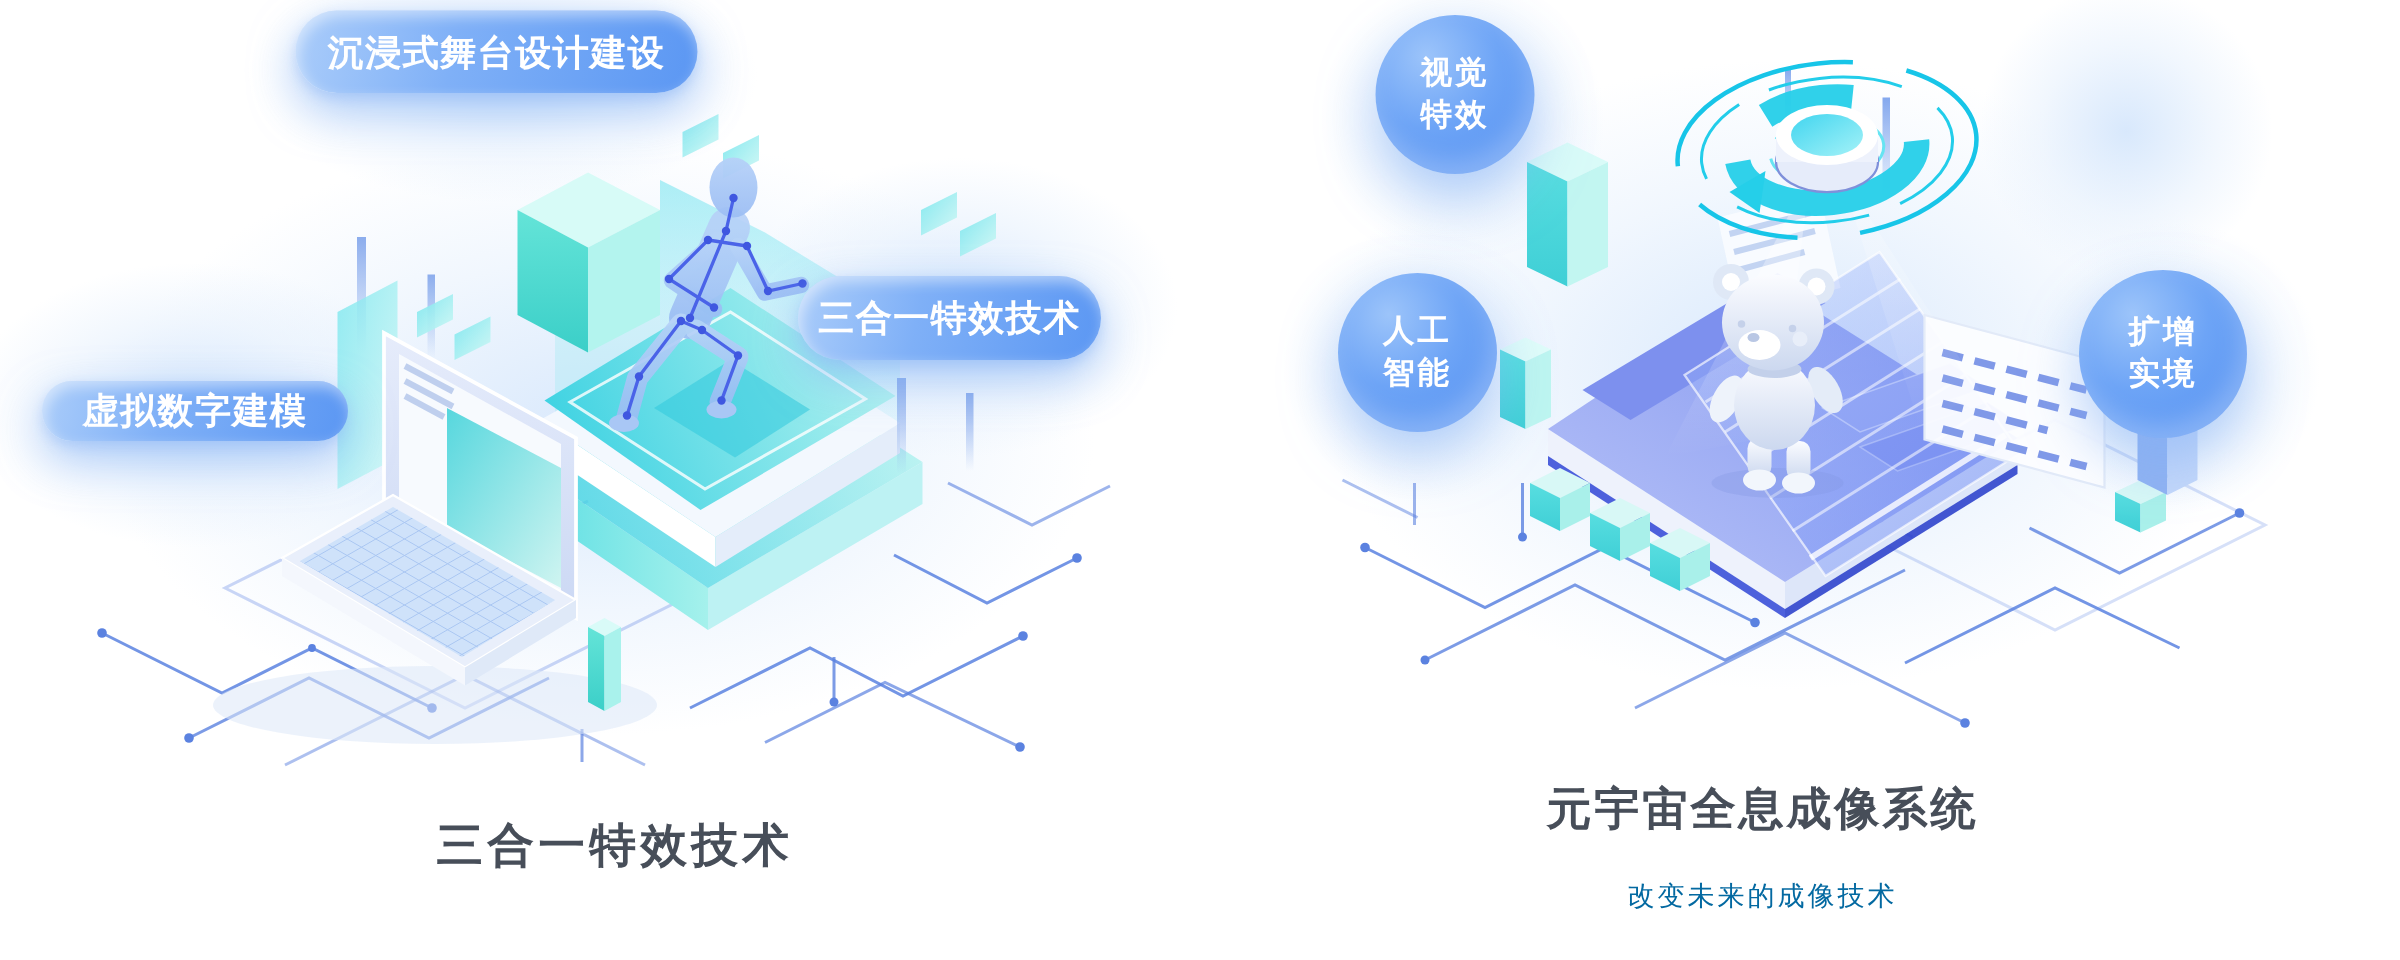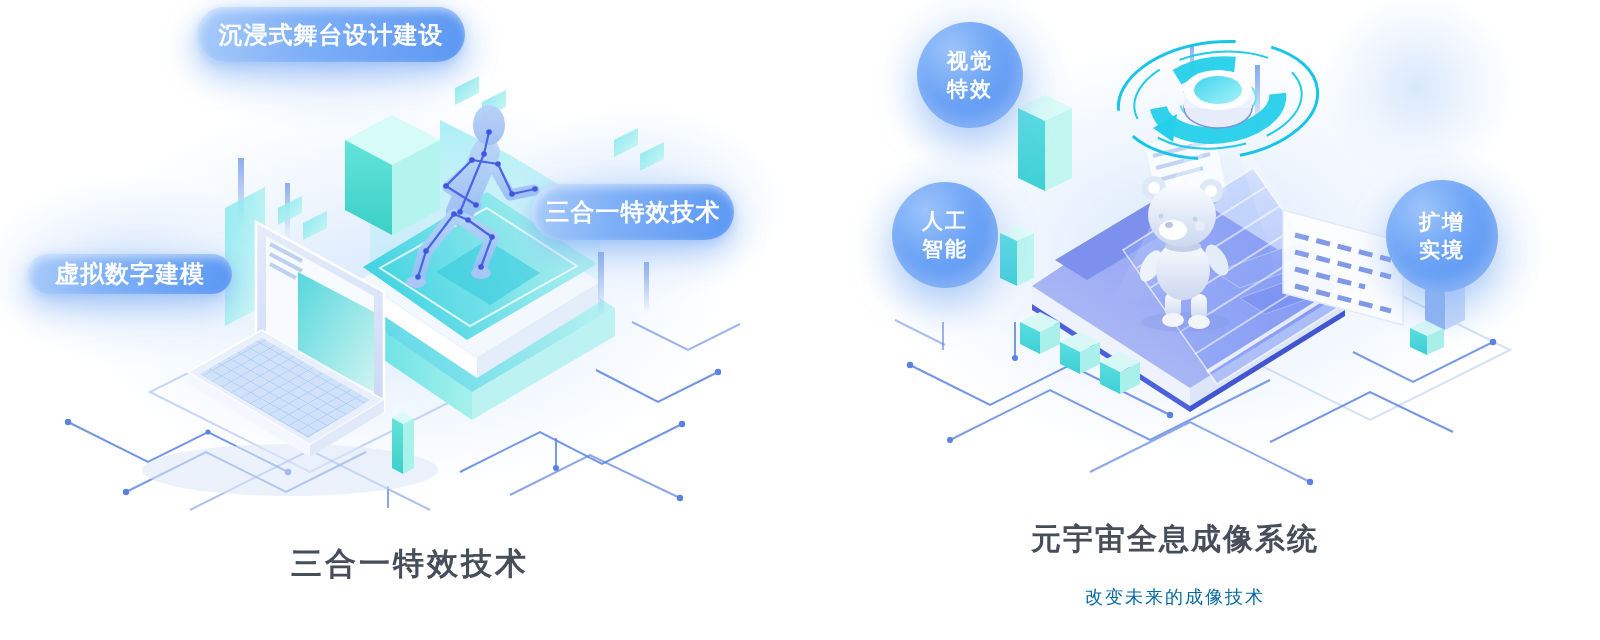--- a/index.html
+++ b/index.html
@@ -12,21 +12,21 @@
         color:#fff;font-weight:700;font-size:24px;letter-spacing:1px;border-radius:30px;
         background:linear-gradient(102deg,#abcdfa 0%,#7fb0f7 40%,#5b97f3 100%);
         box-shadow:inset 2px 4px 9px rgba(255,255,255,.5), 0 12px 30px rgba(134,178,245,.65), 0 3px 8px rgba(160,195,248,.45);}
   .pill-1{left:197px;top:7px;width:268px;height:55px;}
   .pill-2{left:28px;top:234px;width:204px;height:40px;margin-top:20px;}
   .pill-3{left:532px;top:184px;width:202px;height:56px;}
   .bubble{position:absolute;display:flex;flex-direction:column;align-items:center;justify-content:center;
         color:#fff;font-weight:700;font-size:21px;line-height:28px;letter-spacing:2px;border-radius:50%;
         background:radial-gradient(circle at 32% 26%,#9cc4fa 0%,#6da4f6 45%,#4f8df1 100%);
         box-shadow:inset -4px -8px 16px rgba(255,255,255,.28), 0 16px 36px rgba(130,175,244,.55);}
-  .bubble-1{left:917px;top:22px;width:106px;height:106px;}
+  .bubble-1{left:917px;top:10px;width:106px;height:106px;}
   .bubble-2{left:1354px;top:24px;width:110px;height:110px;}
   .bubble-3{left:892px;top:182px;width:106px;height:106px;}
   .bubble-4{left:1386px;top:180px;width:112px;height:112px;}
   .caption{position:absolute;text-align:center;color:#474E59;font-weight:700;}
   .caption-left{left:130px;top:514px;width:560px;}
   .caption-left .ln1{font-size:31px;letter-spacing:2px;}
   .caption-left .ln2{font-size:31px;letter-spacing:3px;margin-top:29px;}
   .caption-right{left:895px;top:519px;width:560px;}
   .caption-right .ttl{font-size:30px;letter-spacing:2px;}
   .caption-right .sub{font-size:18px;letter-spacing:2px;margin-top:25px;font-weight:400;color:#0369a1;}

